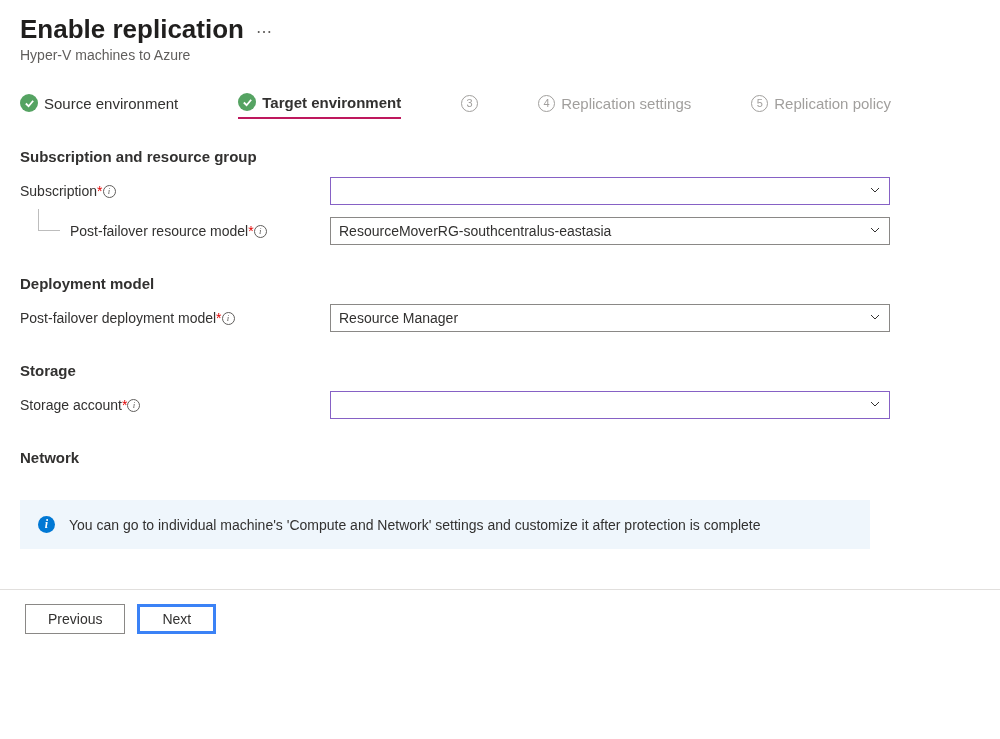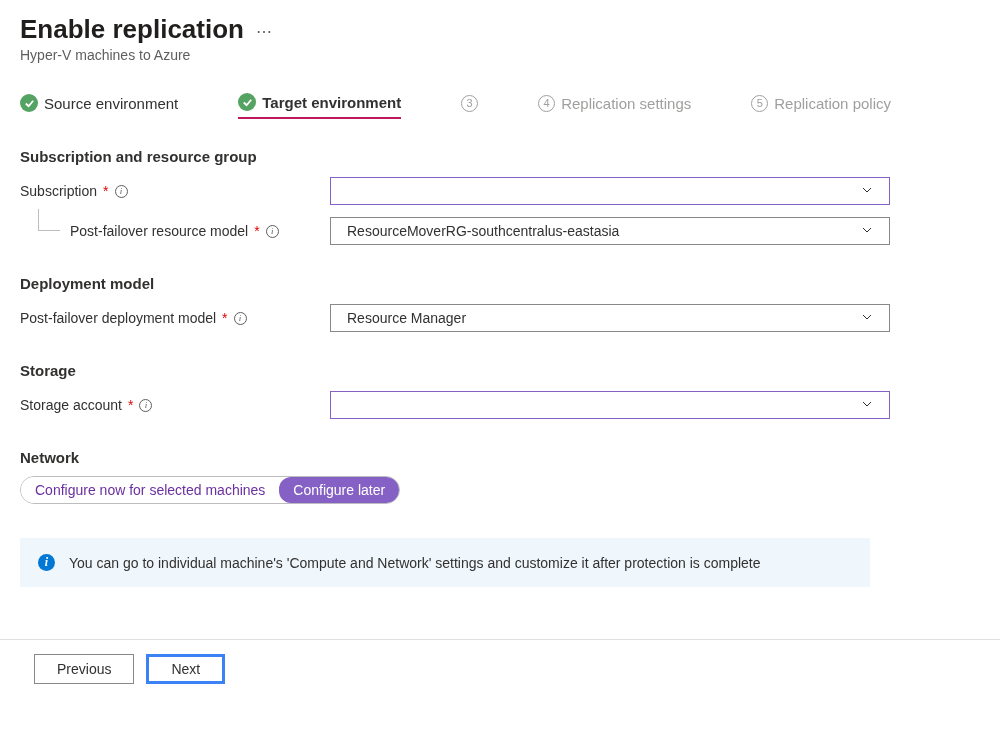--- a/index.html
+++ b/index.html
@@ -50,21 +50,21 @@
     align-items: center;
     justify-content: center;
   }
   .check-icon svg { width: 11px; height: 11px; }
   .section-heading { font-size: 15px; font-weight: 600; margin-top: 22px; }
   .row {
     display: flex;
     align-items: center;
     margin-top: 12px;
   }
-  .label-col { width: 310px; display: flex; align-items: center; gap: 6px; position: relative; }
+  .label-col { width: 310px; display: flex; align-items: center; position: relative; }
   .label-col.indent { padding-left: 50px; }
   .tree-connector {
     position: absolute;
     left: 18px; top: -14px;
     width: 22px; height: 22px;
     border-left: 1px solid #bdbdbd;
     border-bottom: 1px solid #bdbdbd;
   }
   .req { color: #e00000; }
   .info-icon {
@@ -82,21 +82,21 @@
   }
   .select {
     flex: 0 0 560px;
     width: 560px;
     height: 28px;
     border: 1px solid #8a8886;
     background: #fff;
     display: flex;
     align-items: center;
     justify-content: space-between;
-    padding: 0 16px;
+    padding: 0 8px;
     font-size: 14px;
     cursor: pointer;
   }
   .select.accent { border-color: #8661c5; }
   .chevron svg { width: 12px; height: 12px; }
 
   .pill-group {
     display: inline-flex;
     border: 1px solid #bdbdbd;
     border-radius: 14px;
@@ -129,22 +129,22 @@
     justify-content: center;
     color: #fff;
     font-style: italic;
     font-family: Georgia, serif;
     font-weight: bold;
     font-size: 12px;
     flex-shrink: 0;
   }
   .footer {
     border-top: 1px solid #e1dfdd;
-    margin-top: 52px;
-    padding: 14px 34px;
+    margin-top: 40px;
+    padding: 14px 25px;
     display: flex;
     gap: 12px;
   }
   .btn {
     height: 30px;
     padding: 0 22px;
     display: inline-flex;
     align-items: center;
     font-size: 14px;
     cursor: pointer;
@@ -253,24 +253,20 @@
     <div class="select accent">
       <span></span>
       <span class="chevron"><svg viewBox="0 0 12 12">
             <path d="M2 4 L6 8 L10 4" stroke="#323130" stroke-width="1" fill="none"></path>
           </svg></span>
     </div>
   </div>
 
   
   <div class="section-heading" style="margin-top:30px">Network</div>
-  <div class="pill-group">
-    <div class="pill linkish">Configure now for selected machines</div>
-    <div class="pill selected">Configure later</div>
-  </div>
 
   
   <div class="infobox">
     <span class="info-circle">i</span>
     <span>You can go to individual machine's 'Compute and Network' settings and customize it after protection is complete</span>
   </div>
 </div>
 
 <div class="footer">
   <div class="btn prev">Previous</div>

